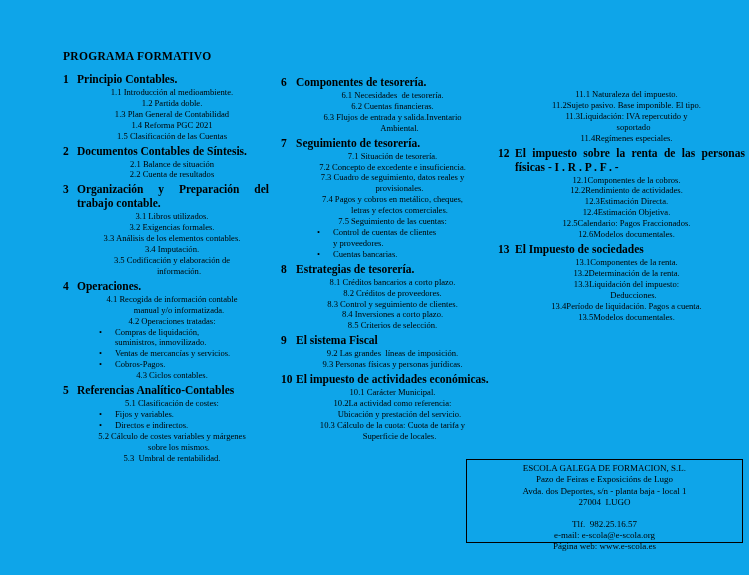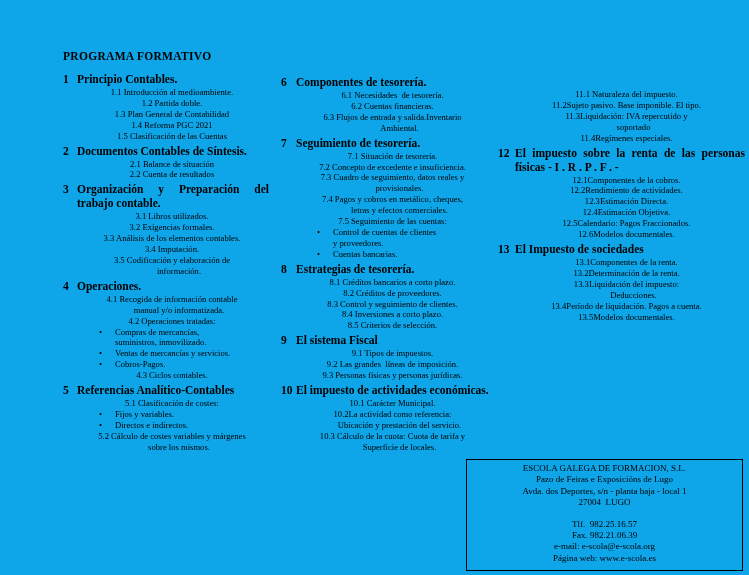--- a/index.html
+++ b/index.html
@@ -39,21 +39,21 @@
     padding-left: 14px; text-indent: -14px;
     white-space: pre-wrap;
     text-align: center;
   }
   .bullet-list { padding-left: 24px; }
   .bullet { display: flex; }
   .dot { flex: 0 0 16px; font-size: 8.6px; }
   .btext { flex: 1; white-space: pre-wrap; }
   .contact-box {
     position: absolute; left: 466px; top: 459px;
-    width: 277px; height: 112px;
+    width: 277px; height: 84px;
     border: 1.5px solid #000000;
     text-align: center;
     font-size: 9px; line-height: 11.4px;
     padding-top: 3px;
   }
   .box-line { white-space: pre-wrap; }
   .box-spacer { height: 10px; }
 </style>
 </head>
 <body>
@@ -104,21 +104,21 @@
             <span class="sec-num">4</span>
             <span class="sec-title">Operaciones.</span>
           </div>
           <div class="section-items">
             <div class="item">4.1 Recogida de información contable
 manual y/o informatizada.</div>
             <div class="item">4.2 Operaciones tratadas:</div>
             <div class="bullet-list">
               <div class="bullet">
                 <span class="dot">•</span>
-                <span class="btext">Compras de mercancías,
+                <span class="btext">Compras de liquidación,
 suministros, inmovilizado.</span>
               </div>
               <div class="bullet">
                 <span class="dot">•</span>
                 <span class="btext">Ventas de mercancías y servicios.</span>
               </div>
               <div class="bullet">
                 <span class="dot">•</span>
                 <span class="btext">Cobros-Pagos.</span>
               </div>
@@ -138,20 +138,21 @@
                 <span class="dot">•</span>
                 <span class="btext">Fijos y variables.</span>
               </div>
               <div class="bullet">
                 <span class="dot">•</span>
                 <span class="btext">Directos e indirectos.</span>
               </div>
             </div>
             <div class="item">5.2 Cálculo de costes variables y márgenes
 sobre los mismos.</div>
+            <div class="item">5.3  Umbral de rentabilidad.</div>
           </div>
         </div>
       </div>
   </div>
   <div class="col col2">
     <div class="sections">
         <div class="section">
           <div class="section-heading">
             <span class="sec-num">6</span>
             <span class="sec-title">Componentes de tesorería.</span>
@@ -201,21 +202,20 @@
             <div class="item">8.4 Inversiones a corto plazo.</div>
             <div class="item">8.5 Criterios de selección.</div>
           </div>
         </div>
         <div class="section">
           <div class="section-heading">
             <span class="sec-num">9</span>
             <span class="sec-title">El sistema Fiscal</span>
           </div>
           <div class="section-items">
-            <div class="item">9.1 Tipos de impuestos.</div>
             <div class="item">9.2 Las grandes  líneas de imposición.</div>
             <div class="item">9.3 Personas físicas y personas jurídicas.</div>
           </div>
         </div>
         <div class="section">
           <div class="section-heading">
             <span class="sec-num">10</span>
             <span class="sec-title justify">El impuesto de actividades económicas.</span>
           </div>
           <div class="section-items">
@@ -269,17 +269,16 @@
         </div>
       </div>
   </div>
   <div class="contact-box">
       <div class="box-line">ESCOLA GALEGA DE FORMACION, S.L.</div>
       <div class="box-line">Pazo de Feiras e Exposicións de Lugo</div>
       <div class="box-line">Avda. dos Deportes, s/n - planta baja - local 1</div>
       <div class="box-line">27004  LUGO</div>
       <div class="box-spacer"></div>
       <div class="box-line">Tlf.  982.25.16.57</div>
-      <div class="box-line">Fax. 982.21.06.39</div>
       <div class="box-line">e-mail: e-scola@e-scola.org</div>
       <div class="box-line">Página web: www.e-scola.es</div>
     </div>
 </div>
 
 </body></html>

